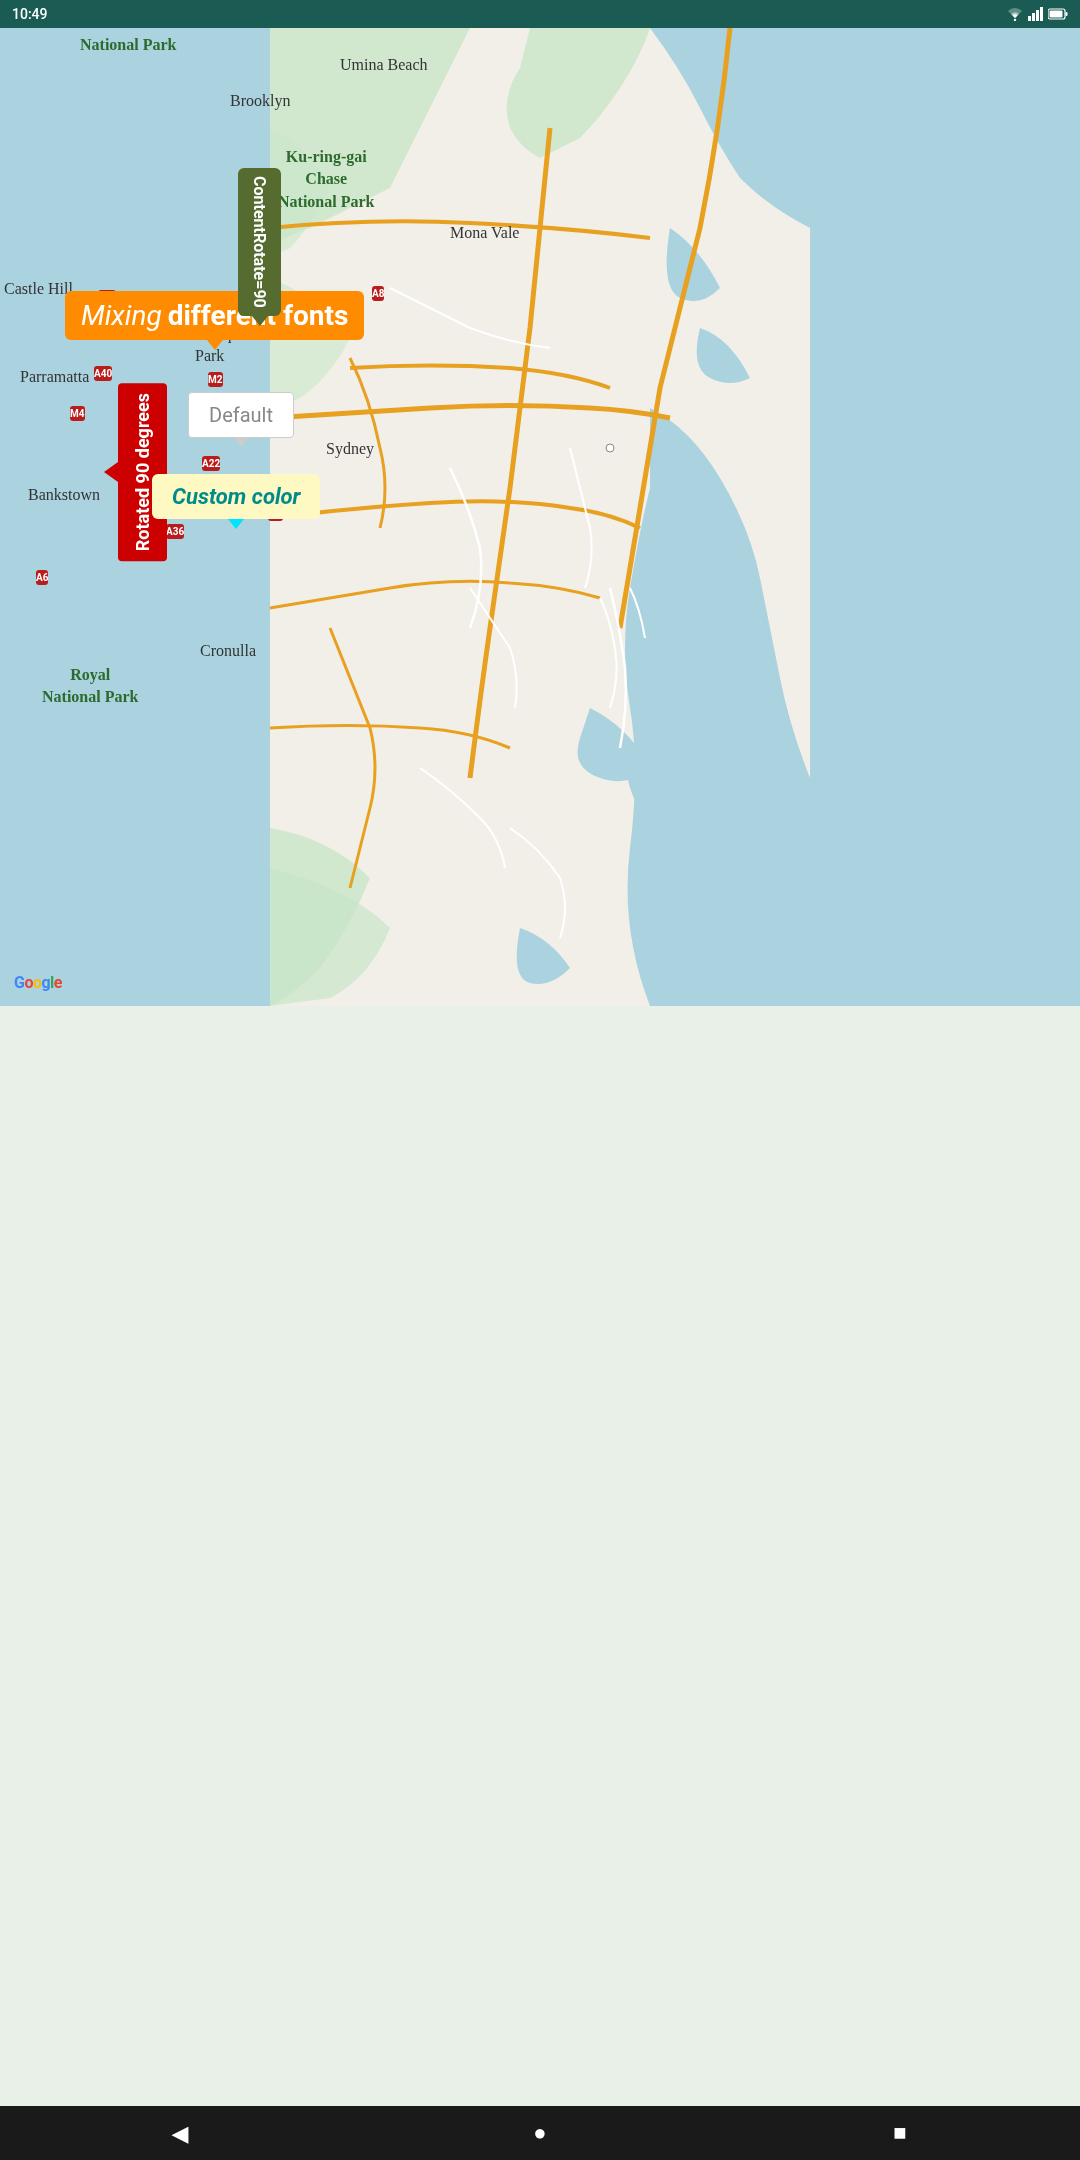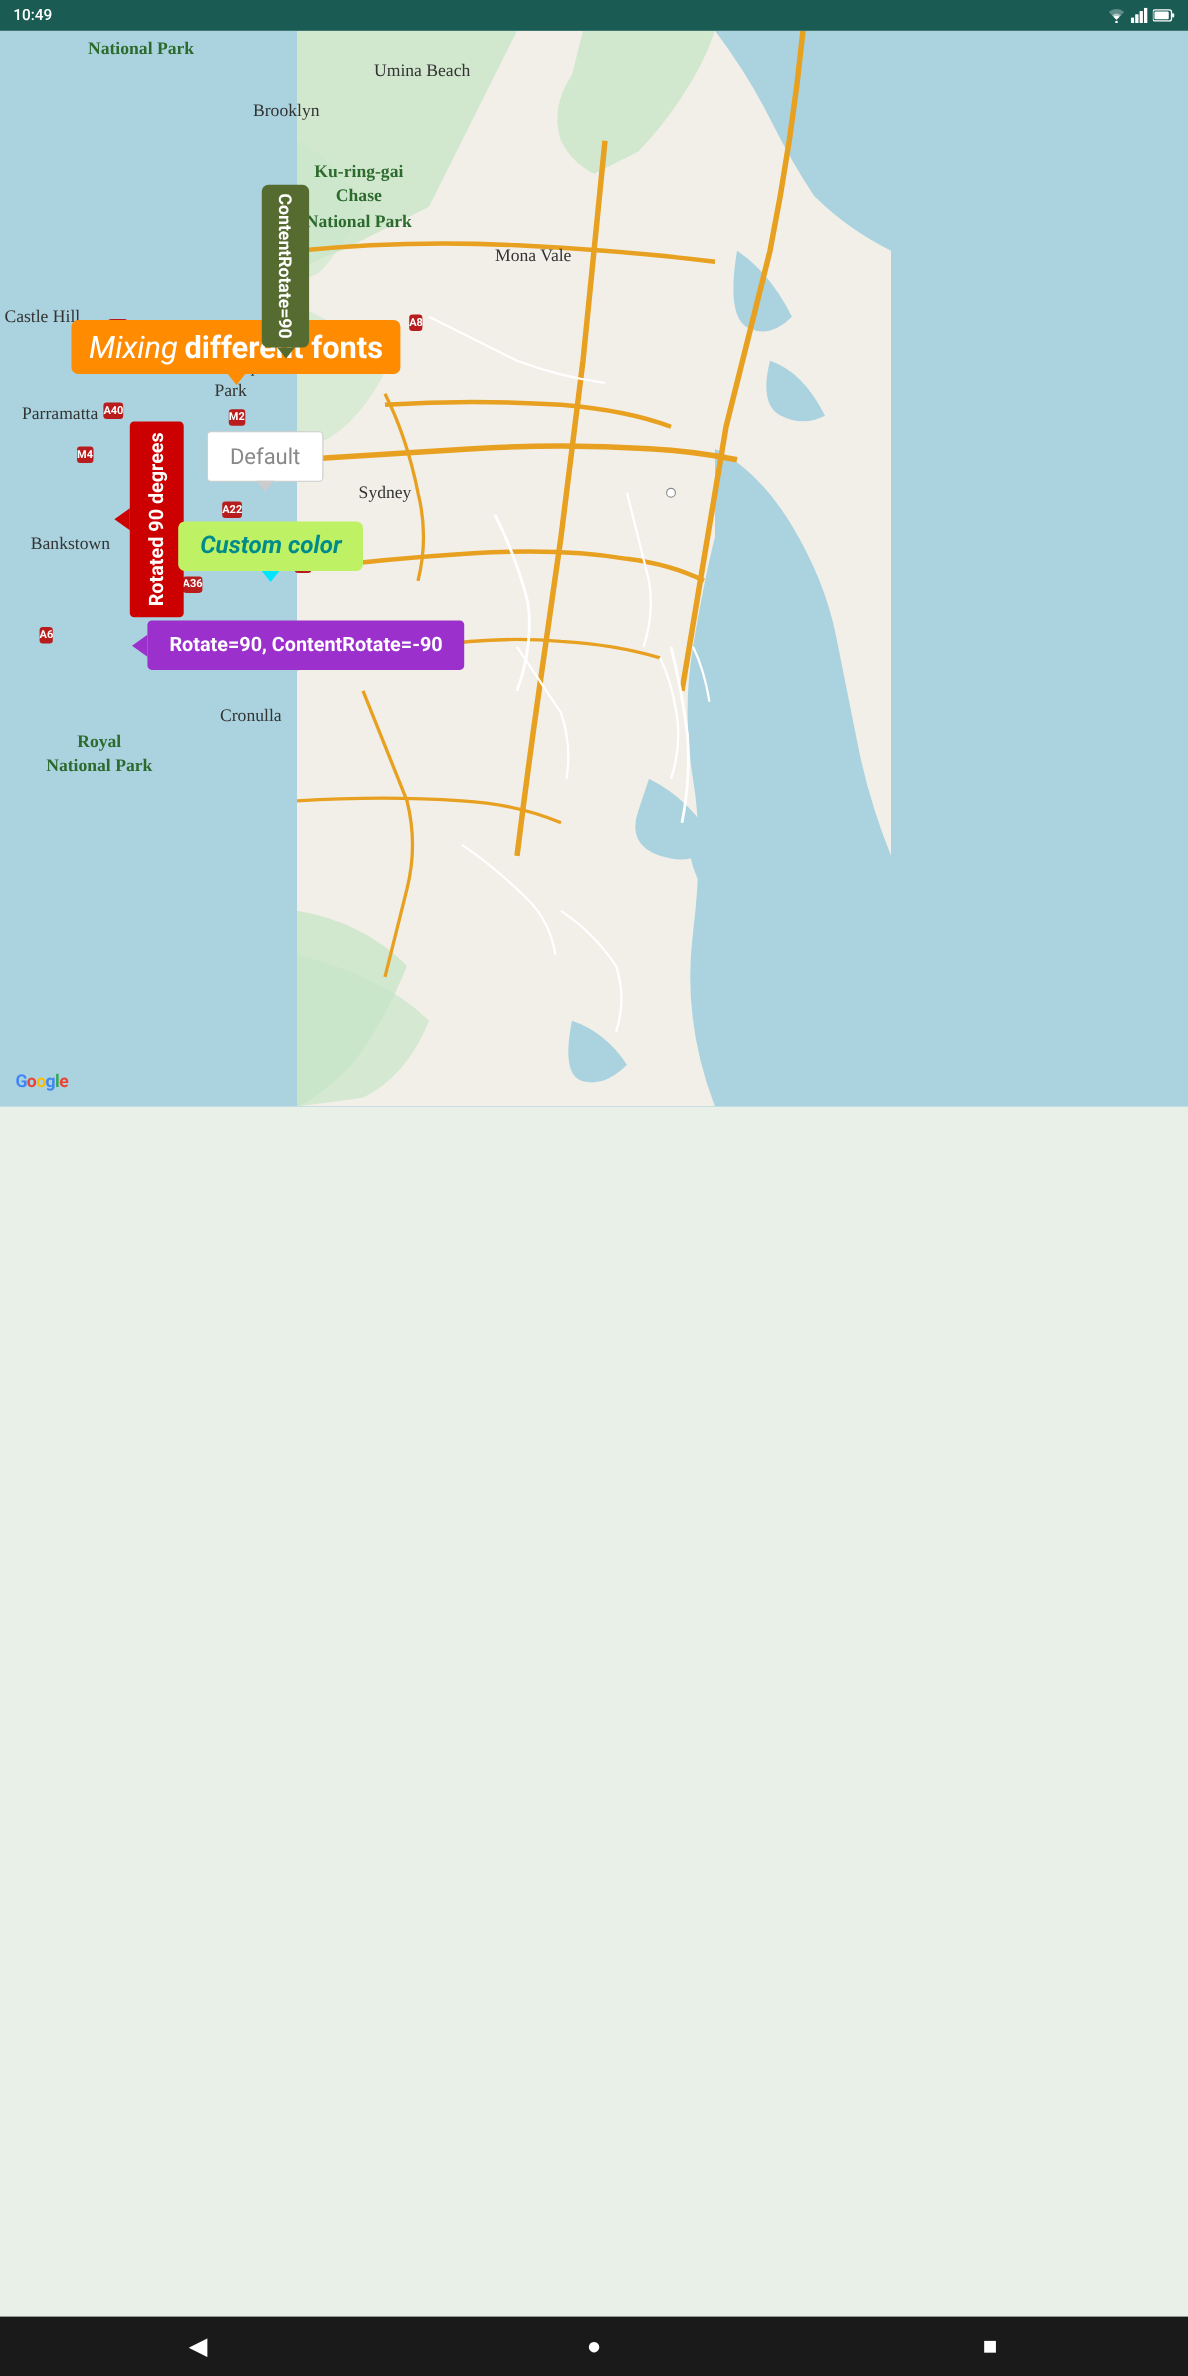--- a/index.html
+++ b/index.html
@@ -187,22 +187,22 @@
       font-weight: bold;
       writing-mode: vertical-rl;
       transform: rotate(180deg);
       white-space: nowrap;
     }
 
     
     .custom-color-label {
       position: absolute;
       top: 446px;
-      left: 162px;
-      background: #bef264;
+      left: 152px;
+      background: #fef9c3;
       color: #008b8b;
       padding: 10px 20px;
       border-radius: 6px;
       font-size: 22px;
       font-style: italic;
       font-weight: bold;
       z-index: 20;
       white-space: nowrap;
     }
     .custom-color-label::after {
@@ -410,26 +410,20 @@
     <div class="rotated-arrow"></div>
     <div class="rotated-inner">
       <span>Rotated 90 degrees</span>
     </div>
   </div>
 
   <div class="custom-color-label">
     <span>Custom color</span>
   </div>
 
-  <div class="rotate90-label-wrapper">
-    <div class="rotate90-arrow-left"></div>
-    <div class="rotate90-inner">
-      <span>Rotate=90, ContentRotate=-90</span>
-    </div>
-  </div>
 
   <div class="google-logo">
     <span class="g-blue">G</span><span class="g-red">o</span><span class="g-yellow">o</span><span class="g-blue">g</span><span class="g-green">l</span><span class="g-red">e</span>
   </div>
 </div>
 
 <div class="nav-bar">
   <div class="nav-btn">
     <span>◀</span>
   </div>

